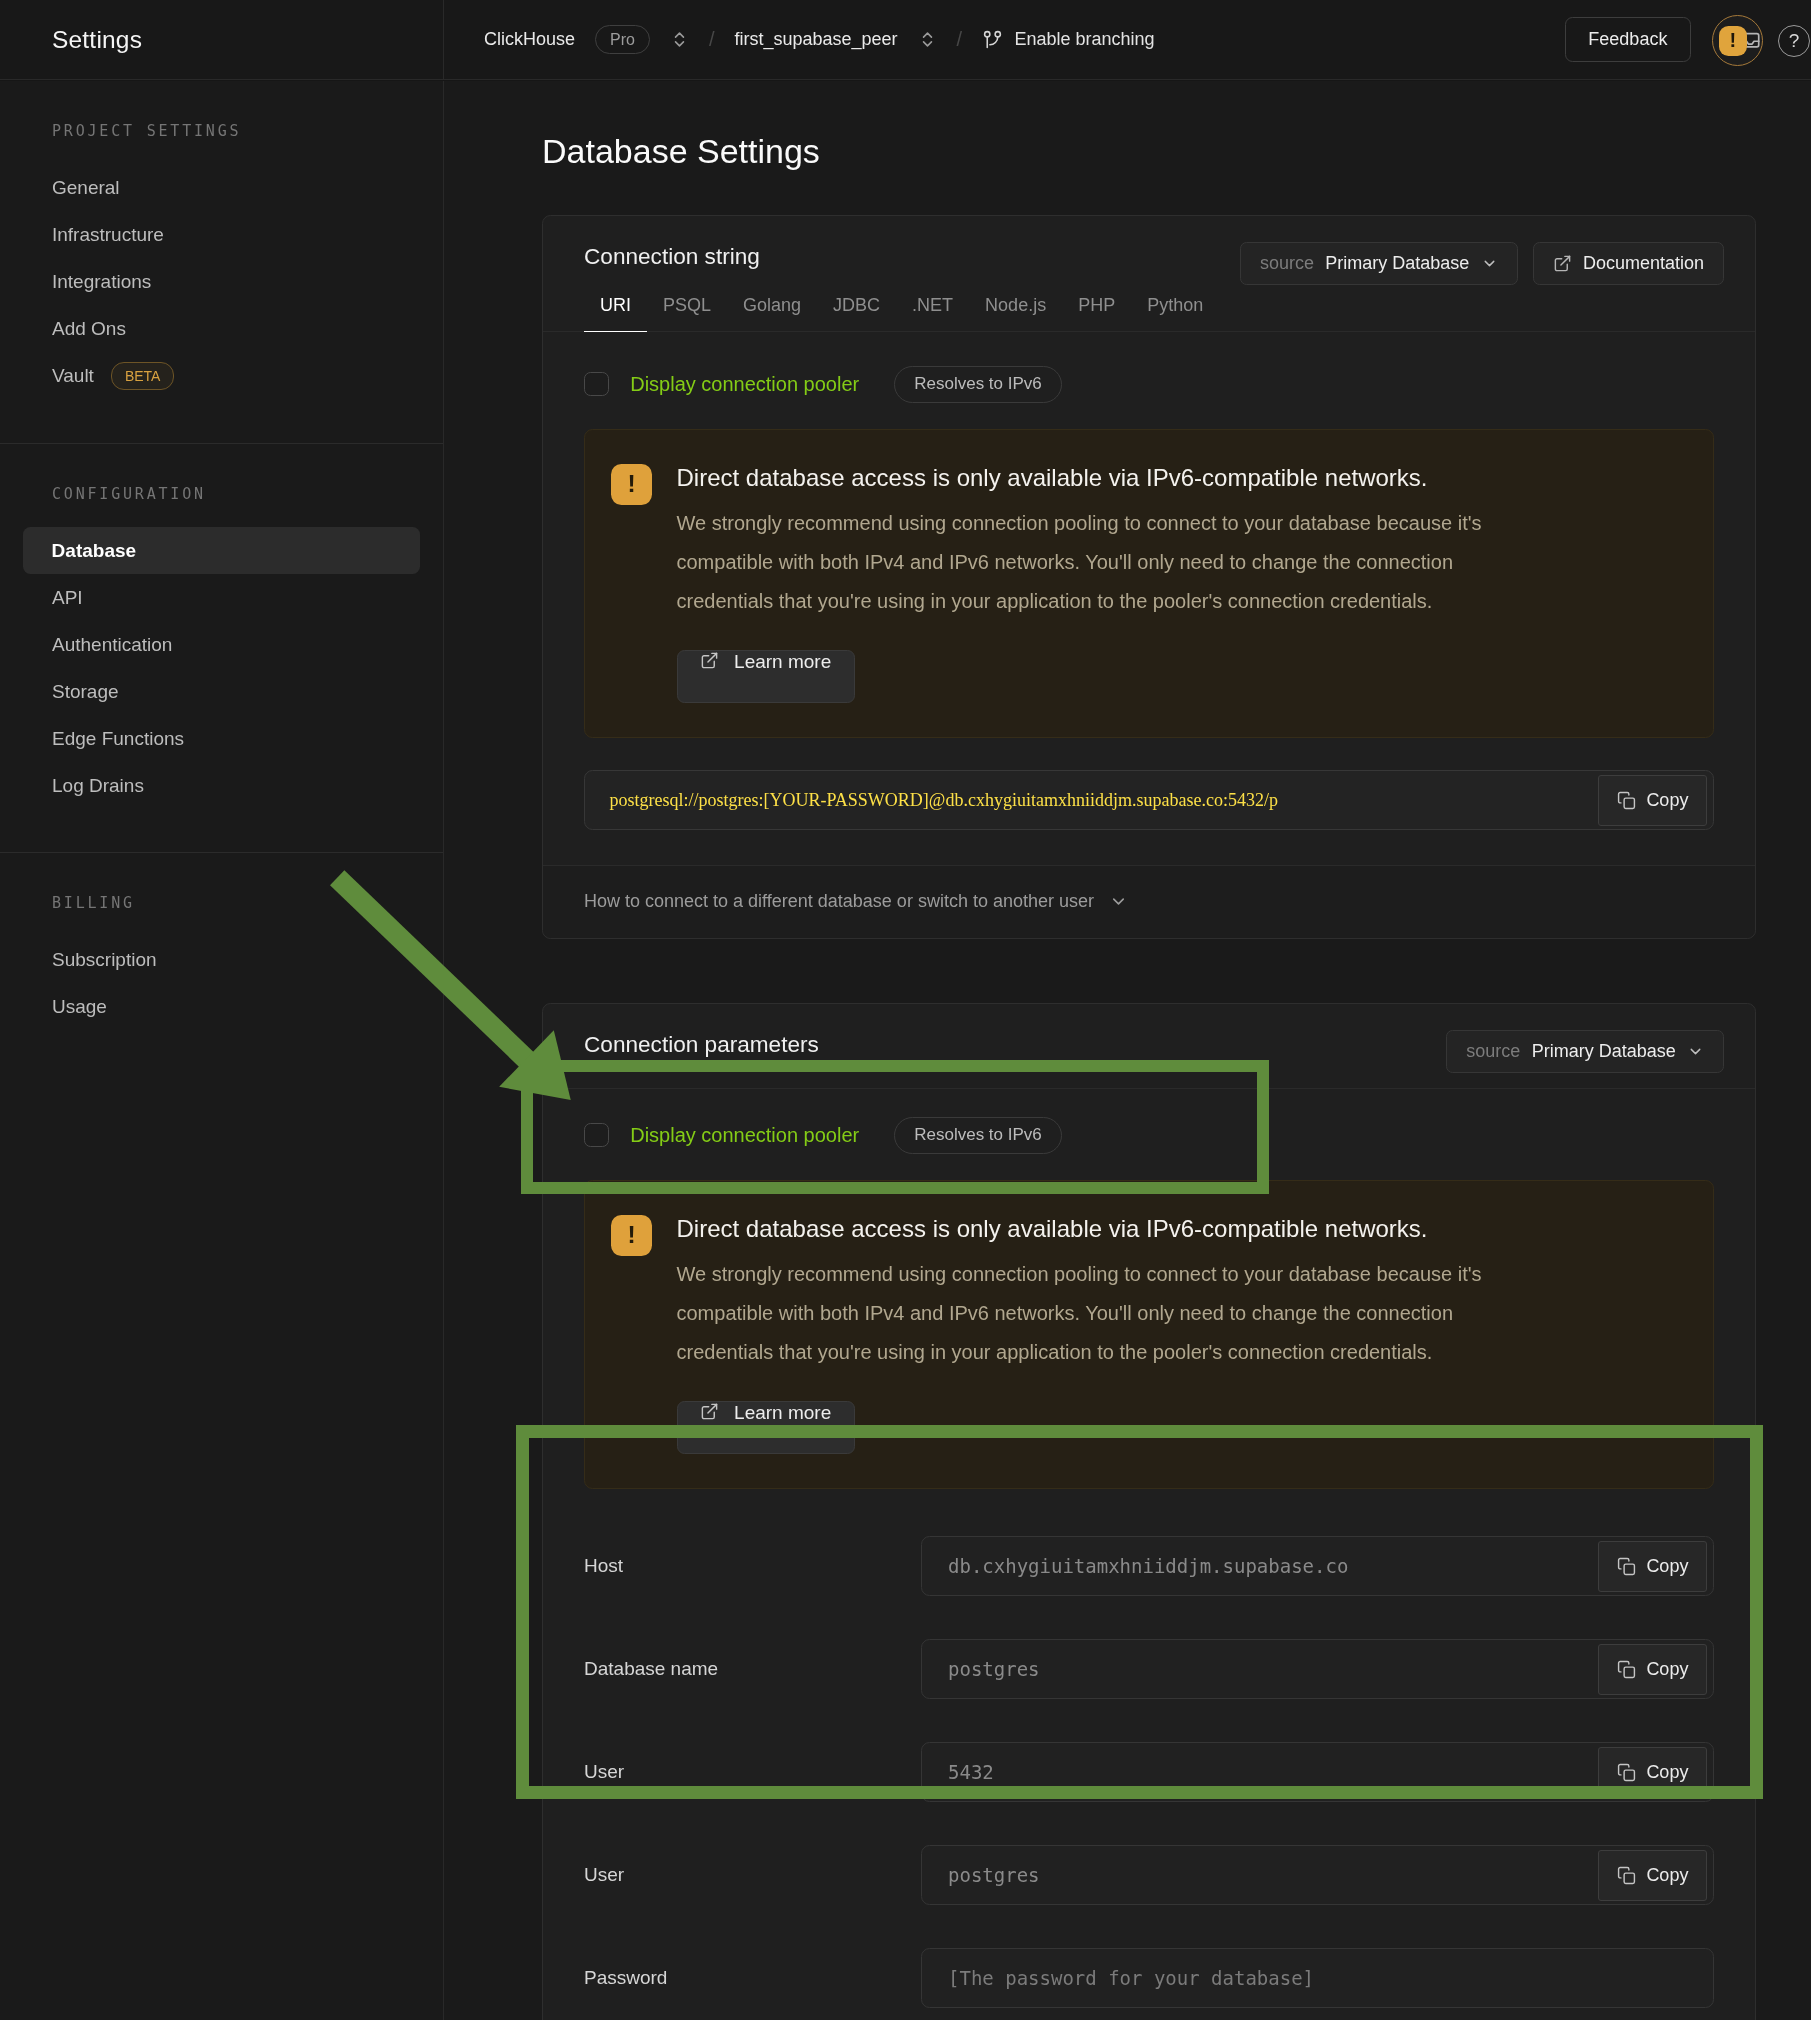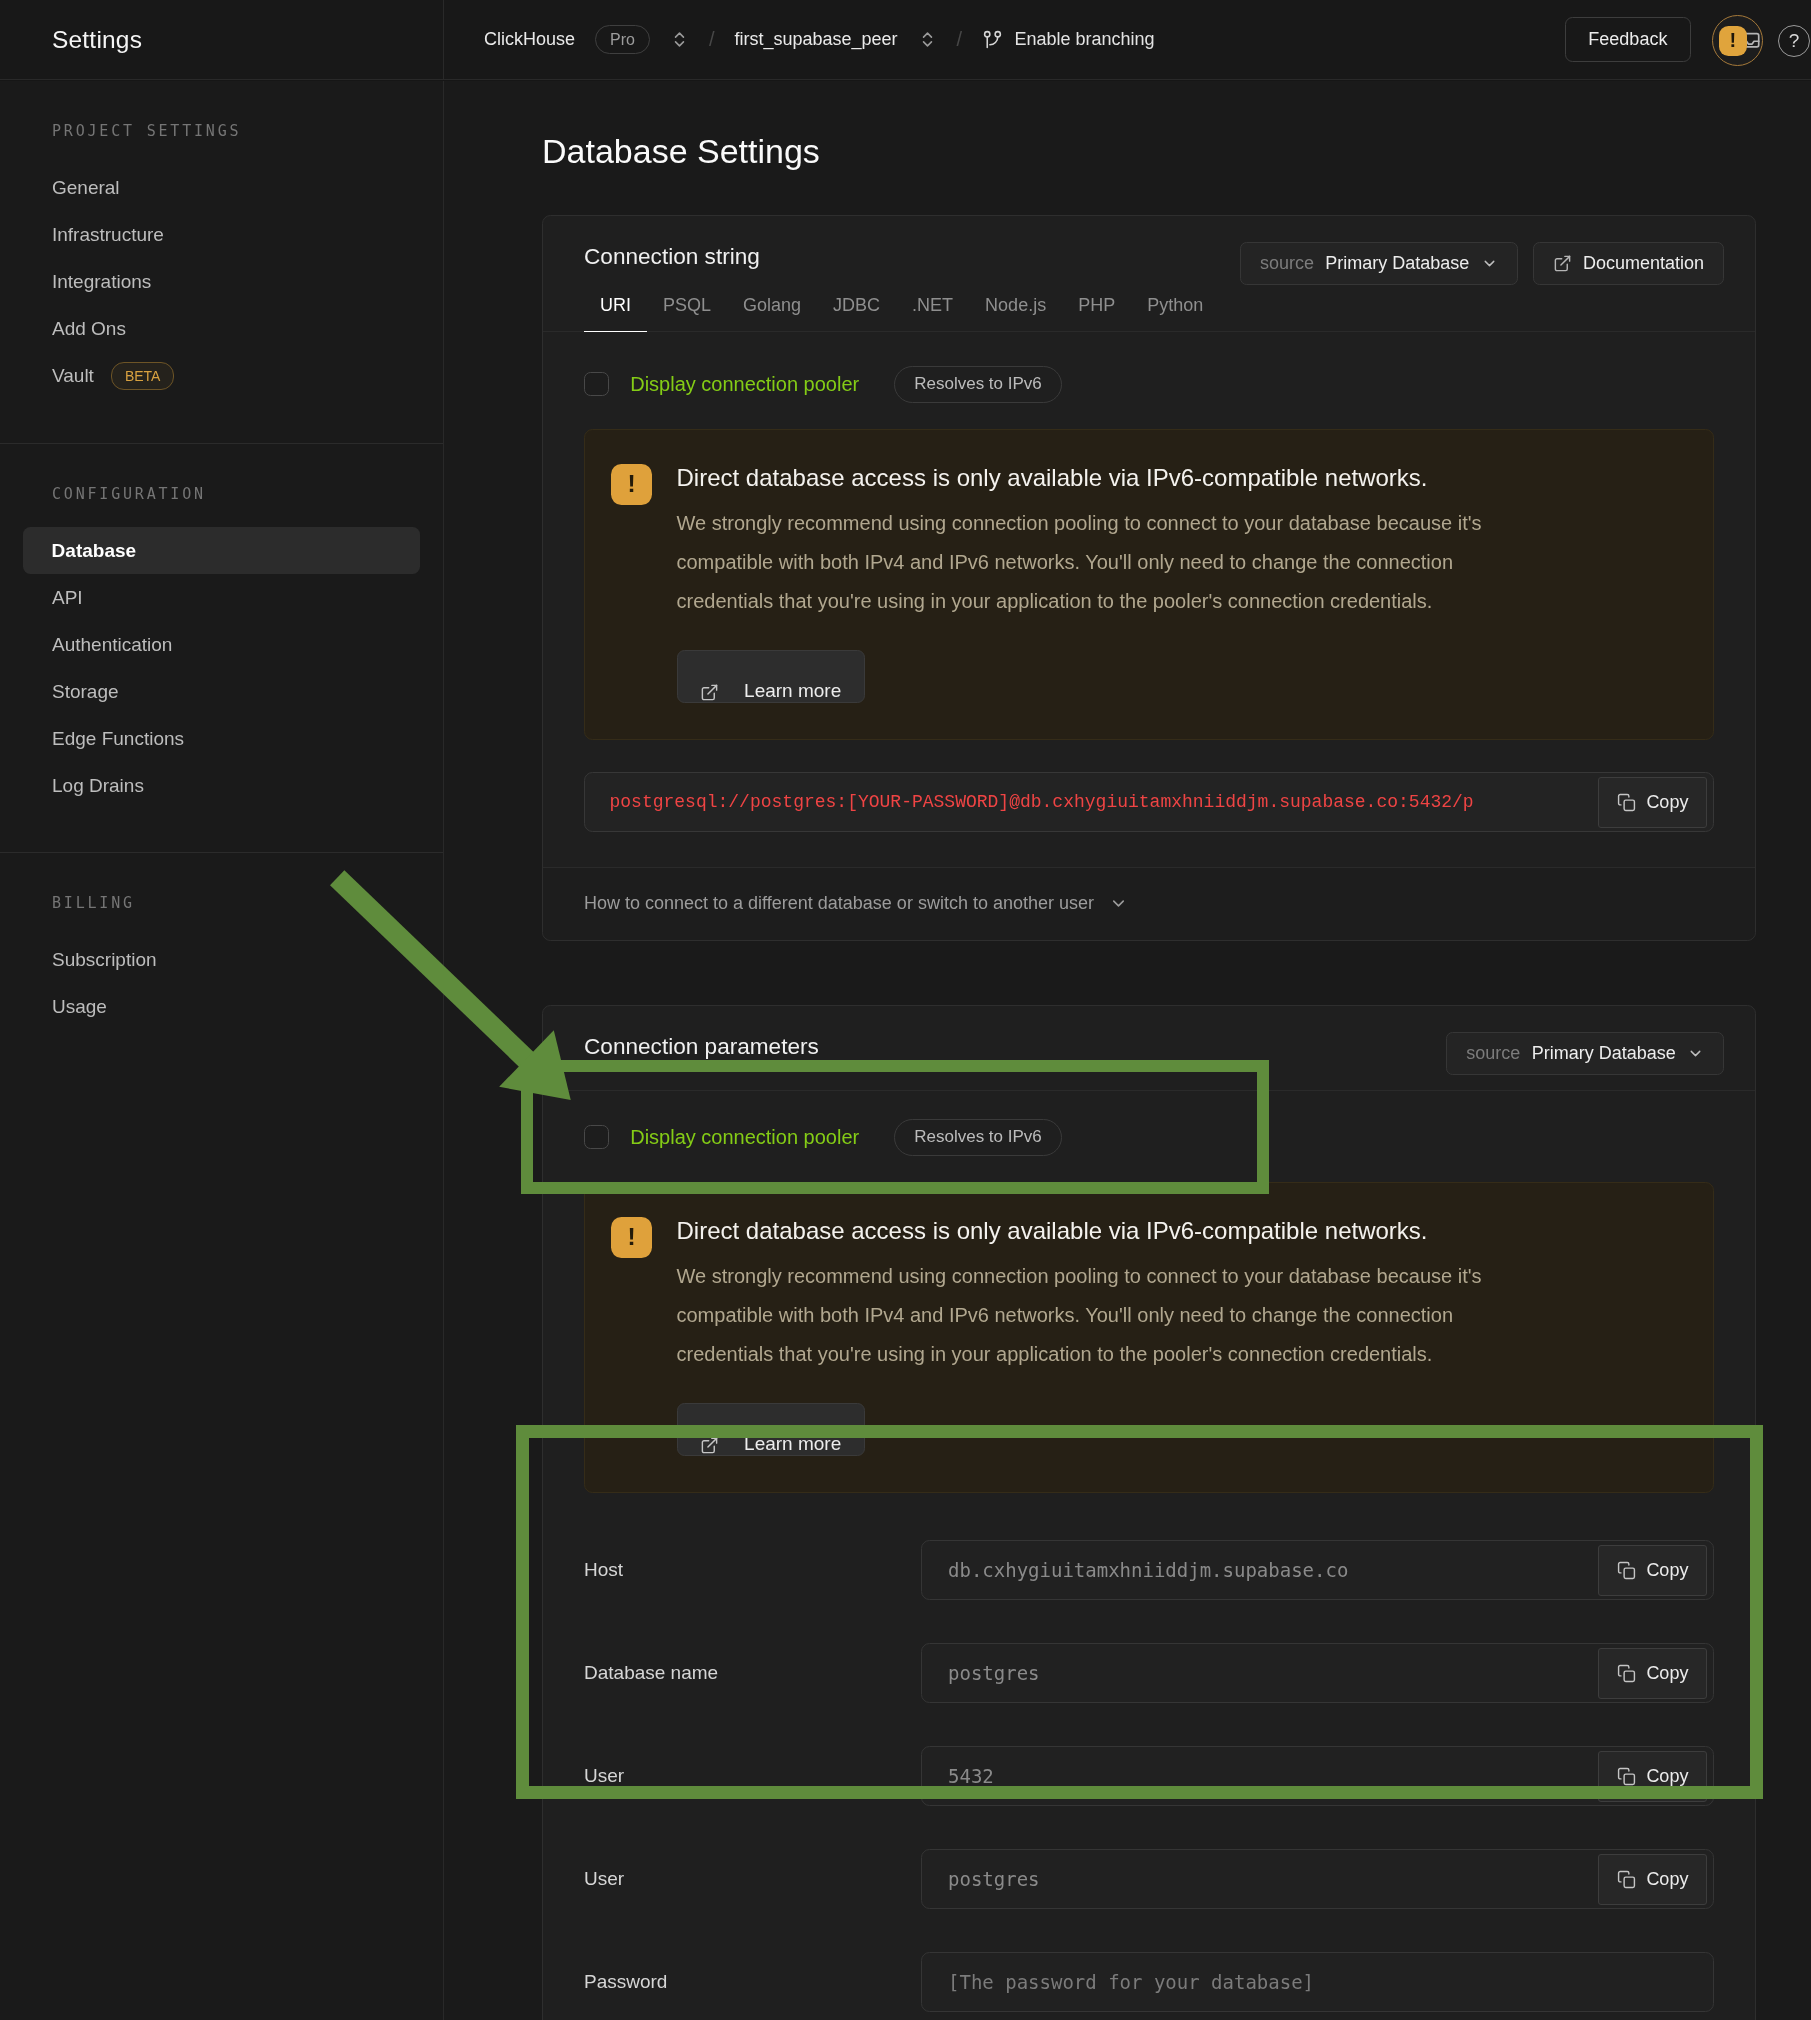--- a/index.html
+++ b/index.html
@@ -129,31 +129,31 @@
   .warn-icon {
     width:41px; height:41px; border-radius:10.4px; background:#dfa13b; flex:none;
     color:#241b09; font-weight:bold; font-size:24.5px;
     display:flex; align-items:center; justify-content:center;
   }
   .warn-content { margin-left:24.5px; }
   .warn-title { font-size:24px; color:#f4f2ee; }
   .warn-line { font-size:20px; color:#b1a78f; line-height:39px; }
   .warn-lines { margin-top:12.2px; }
   .learn-more {
-    margin-top:29px; height:53px; padding:0 22.6px; display:inline-flex; align-items:flex-end; gap:25px;
+    margin-top:29px; height:53px; padding:0 22.6px; display:inline-flex; align-items:flex-start; gap:15px;
     background:#2d2d2d; border:0.9px solid #3a3a3a; border-radius:7.5px;
     color:#ededed; font-size:19px; font-family:inherit; cursor:pointer;
   }
 
   .code-block {
     position:relative; margin:32px 41px 0 41px; height:60px;
     background:#232323; border:0.9px solid #373737; border-radius:8.5px; overflow:hidden;
   }
   .code-text {
-    font-family:Liberation Mono, monospace; font-size:18px; color:#ef4444;
+    font-family:Liberation Serif, serif; font-size:18px; color:#fde047;
     line-height:58px; padding-left:24.5px; white-space:nowrap;
   }
   .copy-btn {
     position:absolute; right:5.6px; top:3.8px; height:51px; padding:0 18px;
     display:flex; align-items:center; gap:10.4px;
     background:#272727; border:0.9px solid #3d3d3d; border-radius:3px;
     color:#ececec; font-size:18px; font-family:inherit; cursor:pointer;
   }
 
   .card-foot {

